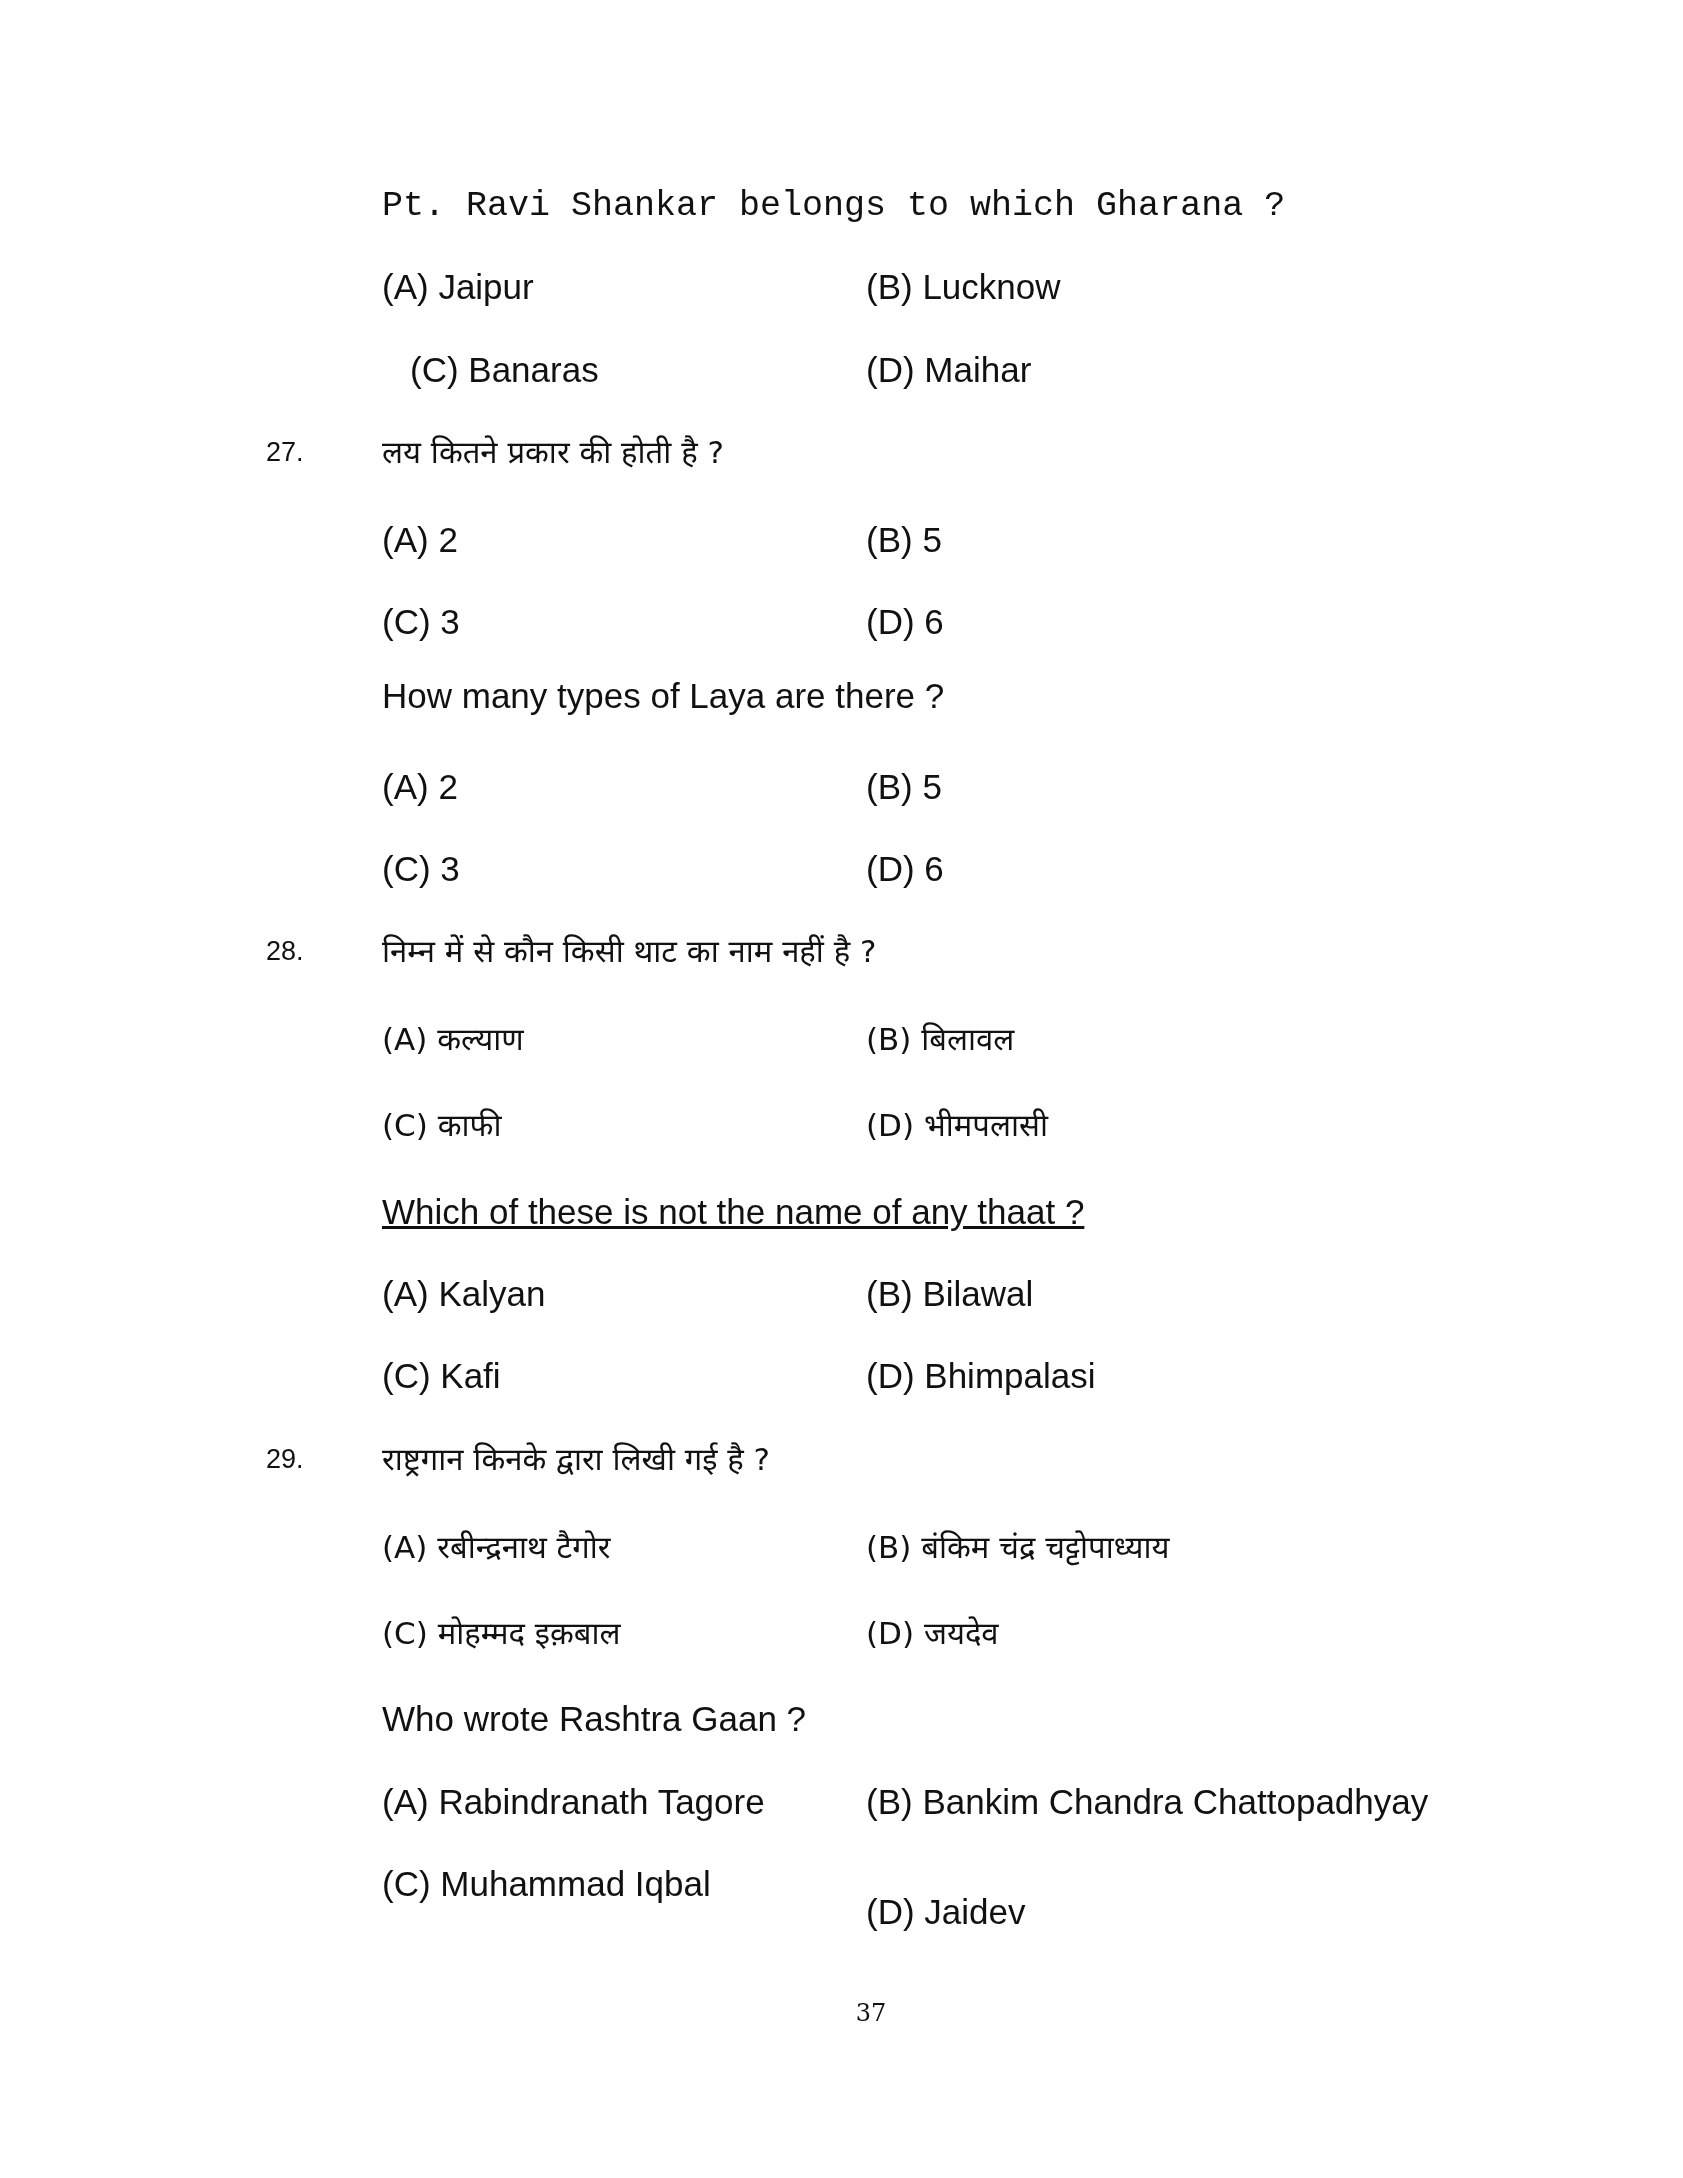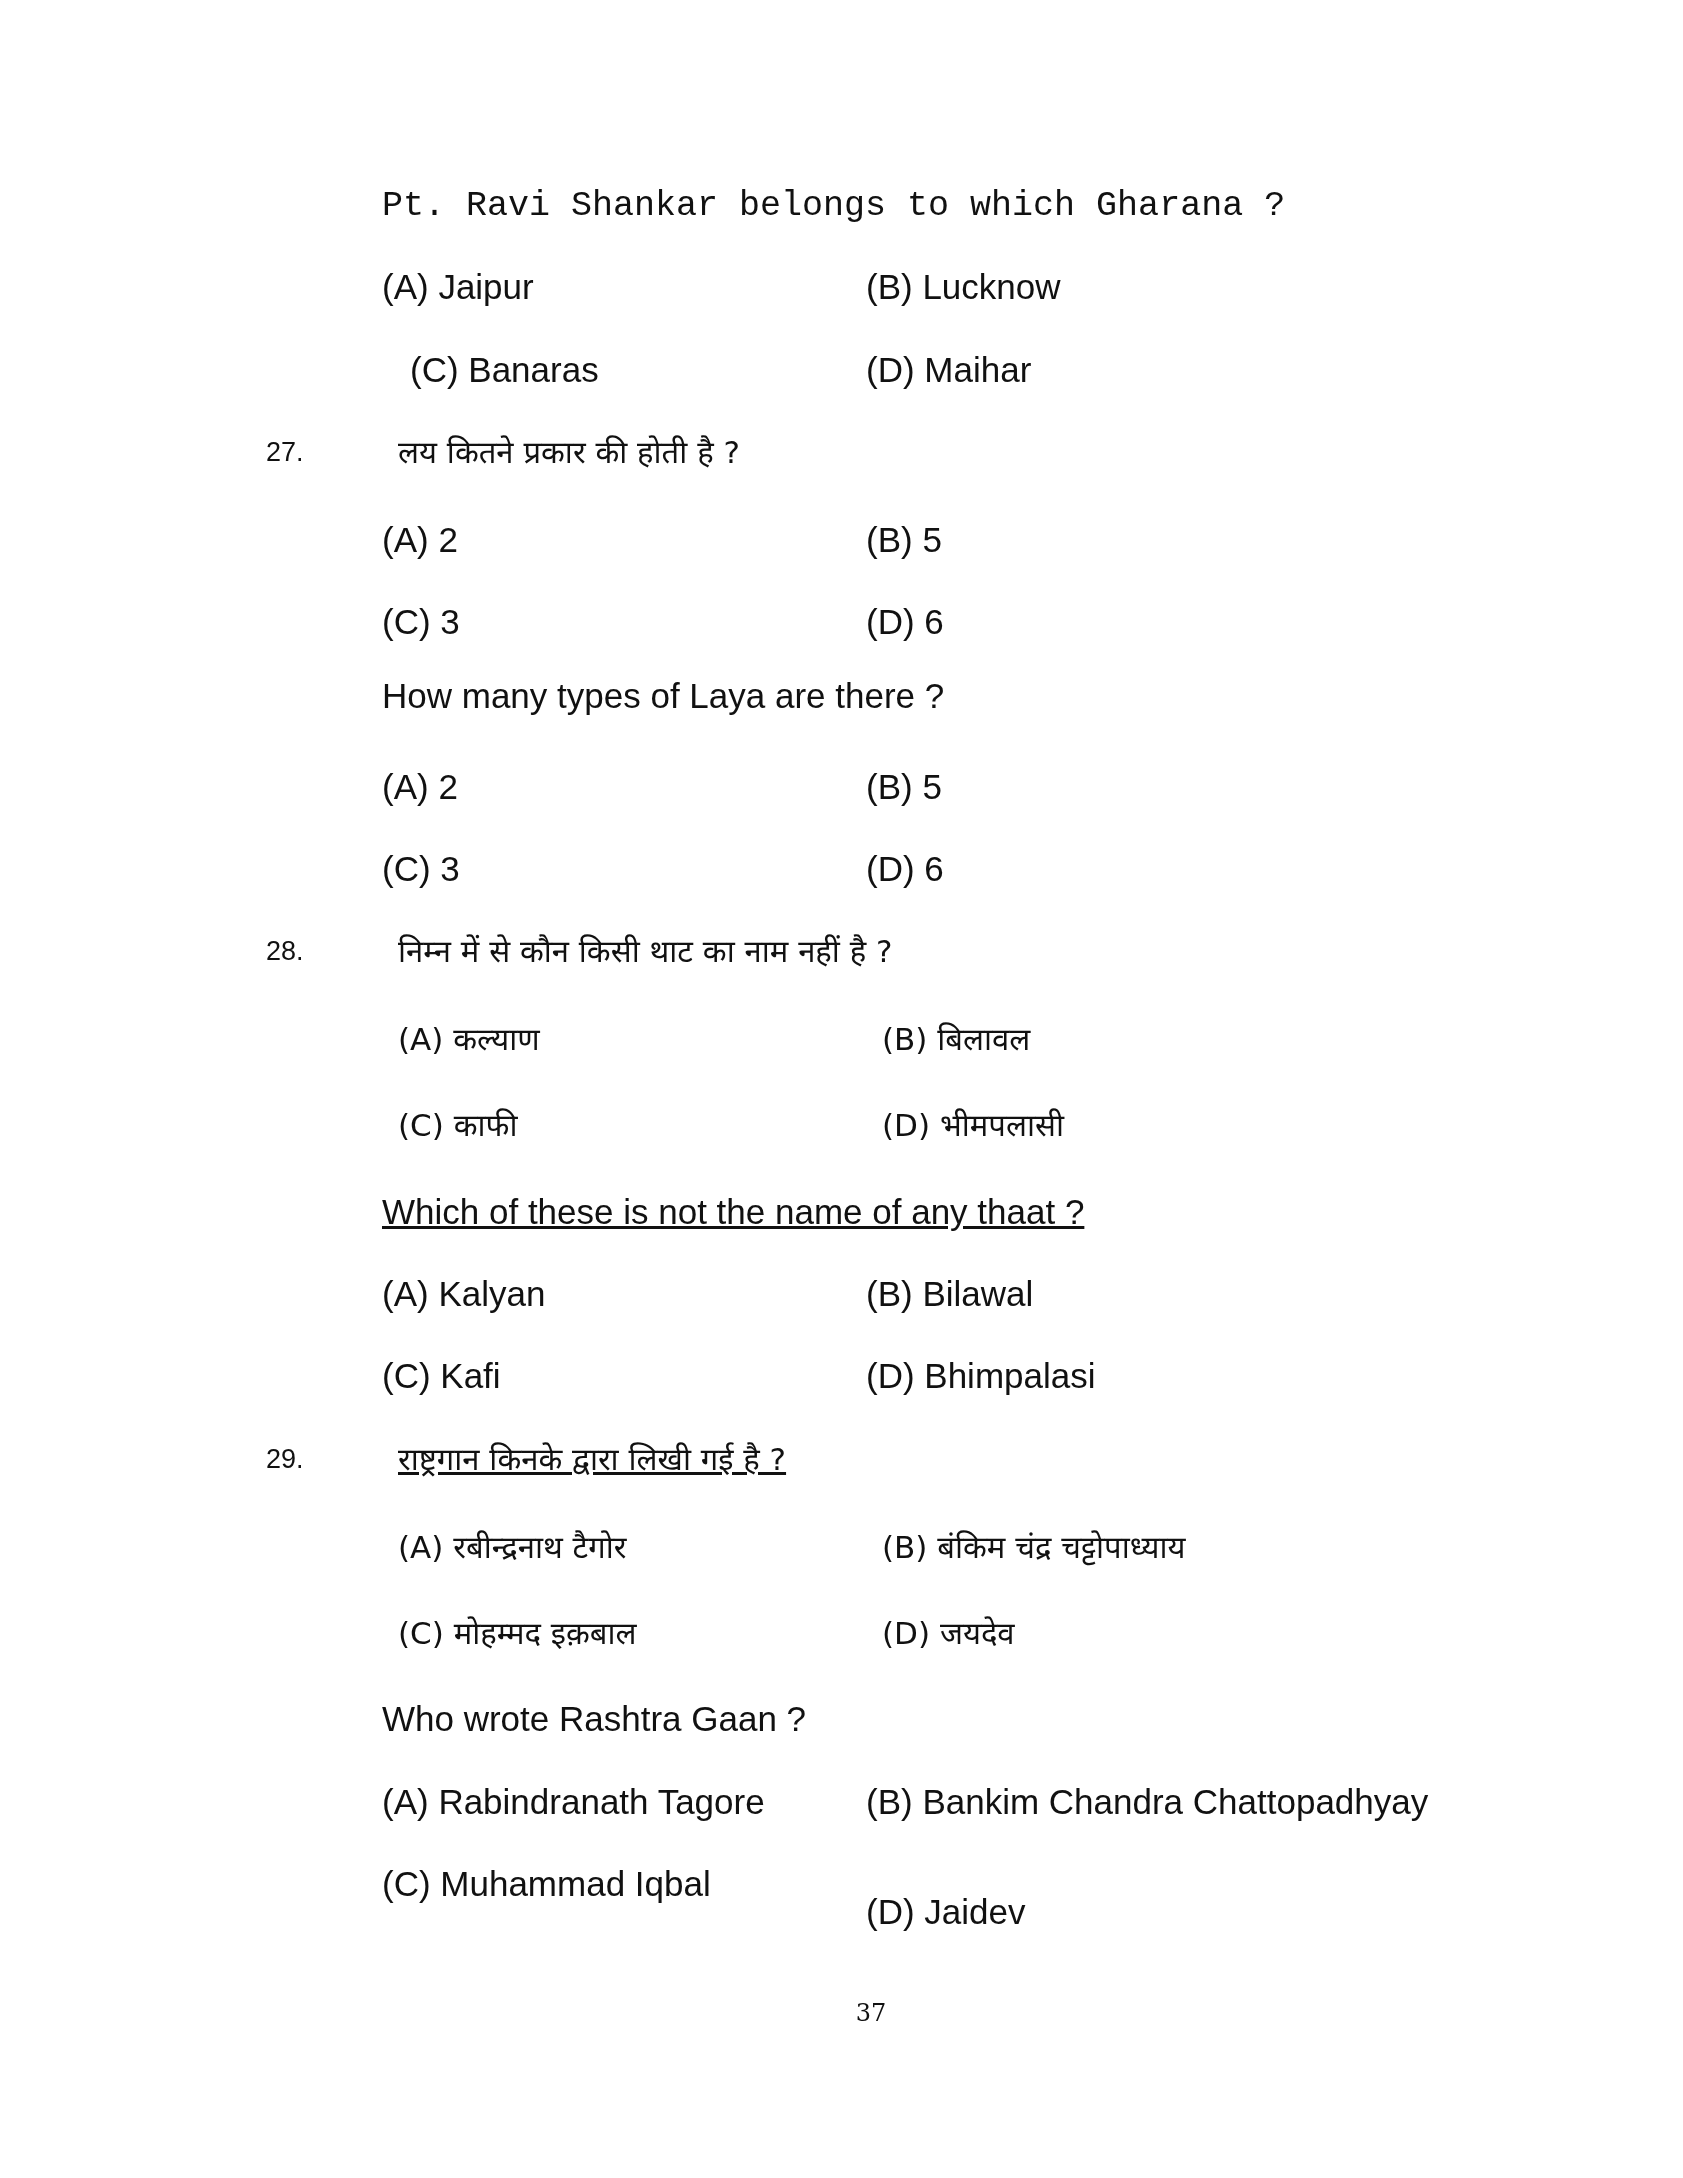--- a/index.html
+++ b/index.html
@@ -1,20 +1,20 @@
 <!DOCTYPE html>
 <html><head>
 <meta charset="utf-8">
 <style>
   html, body { margin:0; padding:0; background:#ffffff; }
   body { width:1683px; height:2178px; position:relative; overflow:hidden;
          font-family:"Liberation Sans", "DejaVu Sans", sans-serif; color:#111; }
   .line { position:absolute; font-size:35px; line-height:40px; white-space:nowrap; transform:translateY(-50%); }
   .num { position:absolute; font-size:27px; line-height:40px; transform:translateY(-50%); }
-  .hi { font-family:"DejaVu Sans", sans-serif; font-size:31px;margin-left:16px; }
+  .hi { font-family:"DejaVu Sans", sans-serif; font-size:31px; }
   .pageno { position:absolute; font-family:"DejaVu Serif", serif; font-size:24px; transform:translate(-50%,-50%); }
 </style>
 </head>
 <body>
 
 <div id="page">
     <div class="line" style="left: 382px; top: 206px; font-family: Liberation Mono, monospace;">Pt. Ravi Shankar belongs to which Gharana ?</div>
     <div class="line" style="left: 382px; top: 287px;">(A) Jaipur</div>
     <div class="line" style="left: 866px; top: 287px;">(B) Lucknow</div>
     <div class="line" style="left: 382px; top: 370px; margin-left: 28px;">(C) Banaras</div>
@@ -35,21 +35,21 @@
     <div class="line hi" style="left: 382px; top: 1039px;">(A) कल्याण</div>
     <div class="line hi" style="left: 866px; top: 1039px;">(B) बिलावल</div>
     <div class="line hi" style="left: 382px; top: 1125px;">(C) काफी</div>
     <div class="line hi" style="left: 866px; top: 1125px;">(D) भीमपलासी</div>
     <div class="line" style="left: 382px; top: 1212px; text-decoration: underline;">Which of these is not the name of any thaat ?</div>
     <div class="line" style="left: 382px; top: 1294px;">(A) Kalyan</div>
     <div class="line" style="left: 866px; top: 1294px;">(B) Bilawal</div>
     <div class="line" style="left: 382px; top: 1376px;">(C) Kafi</div>
     <div class="line" style="left: 866px; top: 1376px;">(D) Bhimpalasi</div>
     <div class="num" style="left: 266px; top: 1459px;">29.</div>
-    <div class="line hi" style="left: 382px; top: 1459px; text-decoration: underline;">राष्ट्रगान किनके द्वारा लिखी गई है ?</div>
+    <div class="line hi" style="left: 382px; top: 1459px;">राष्ट्रगान किनके द्वारा लिखी गई है ?</div>
     <div class="line hi" style="left: 382px; top: 1547px;">(A) रबीन्द्रनाथ टैगोर</div>
     <div class="line hi" style="left: 866px; top: 1547px;">(B) बंकिम चंद्र चट्टोपाध्याय</div>
     <div class="line hi" style="left: 382px; top: 1633px;">(C) मोहम्मद इक़बाल</div>
     <div class="line hi" style="left: 866px; top: 1633px;">(D) जयदेव</div>
     <div class="line" style="left: 382px; top: 1719px;">Who wrote Rashtra Gaan ?</div>
     <div class="line" style="left: 382px; top: 1802px;">(A) Rabindranath Tagore</div>
     <div class="line" style="left: 866px; top: 1802px;">(B) Bankim Chandra Chattopadhyay</div>
     <div class="line" style="left: 382px; top: 1884px;">(C) Muhammad Iqbal</div>
     <div class="line" style="left: 866px; top: 1884px; margin-top: 28px;">(D) Jaidev</div>
   </div>

